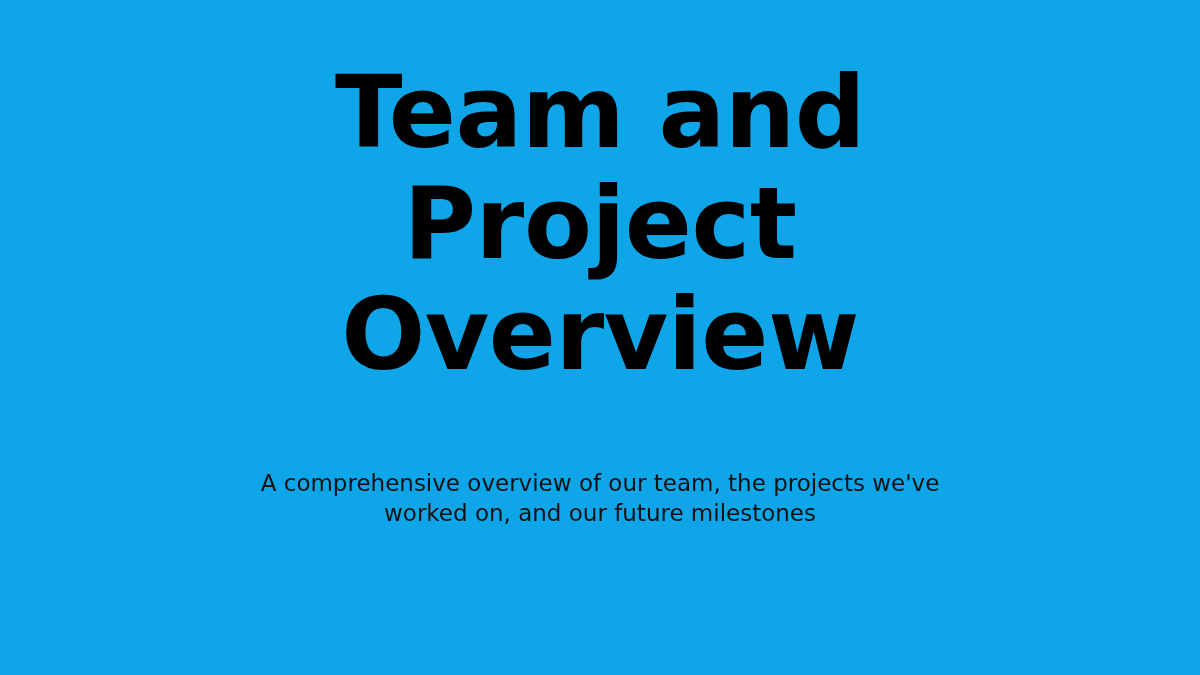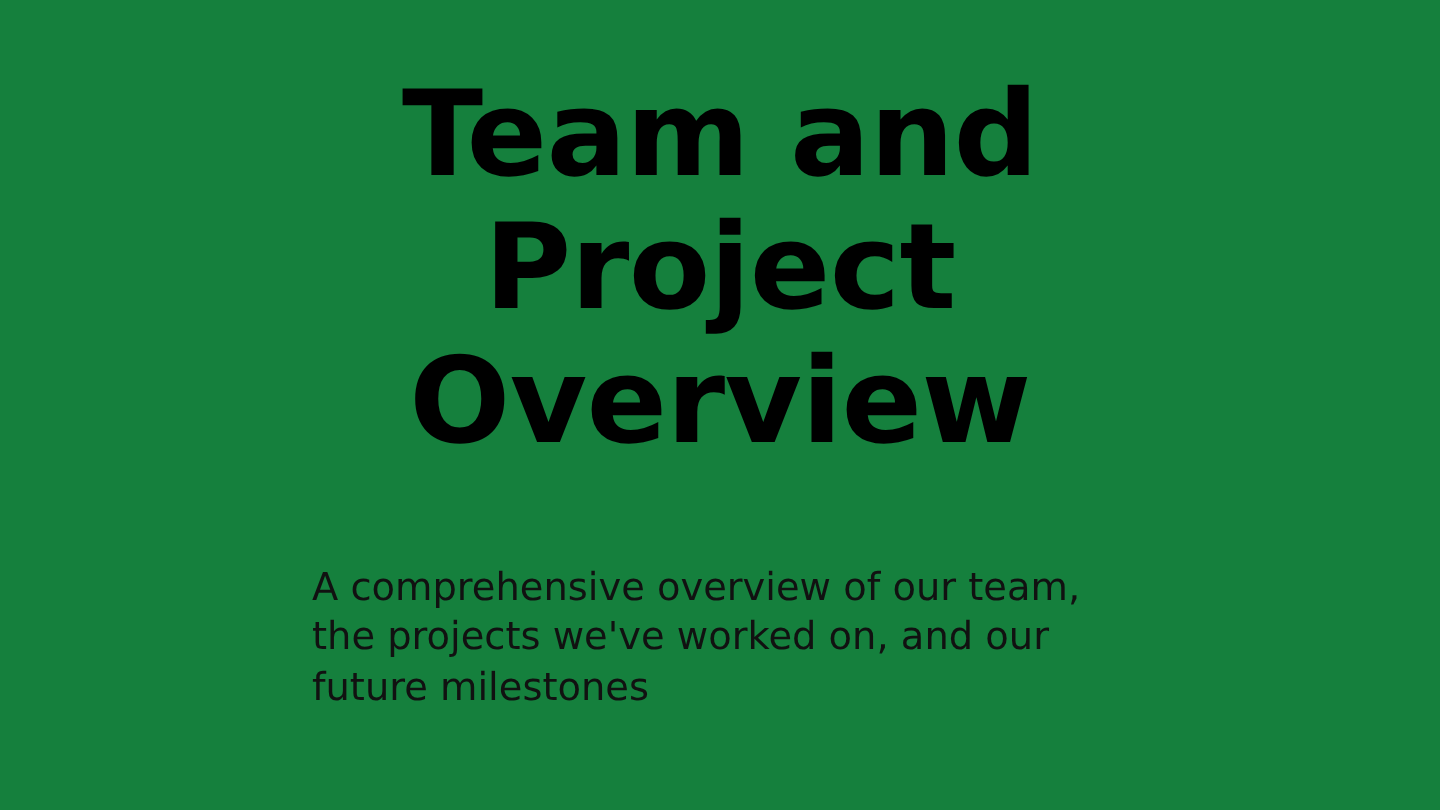--- a/index.html
+++ b/index.html
@@ -12,21 +12,21 @@
     height: 675px;
     background: #ffffff;
     font-family: "DejaVu Sans", sans-serif;
     overflow: hidden;
   }
 
   .slide {
     position: relative;
     width: 1200px;
     height: 675px;
-    background: #15803d;
+    background: #0ea5e9;
     box-sizing: border-box;
     overflow: hidden;
   }
 
   .slide-content {
     position: absolute;
     left: 0;
     top: 0;
     width: 1200px;
     height: 675px;
@@ -48,23 +48,24 @@
     line-height: 1.12;
     letter-spacing: -0.5px;
     margin-top: 58px;
     white-space: normal;
   }
 
   .slide-subtitle {
     width: 680px;
     margin: 0;
     padding: 0;
+    text-align: center;
     color: #111111;
     font-family: "DejaVu Sans", sans-serif;
-    font-size: 32px;
+    font-size: 23px;
     font-weight: 400;
     line-height: 1.30;
     margin-top: 78px;
   }
 
   .slide-body-area {
     flex: 1 1 auto;
     width: 100%;
   }
 </style>

